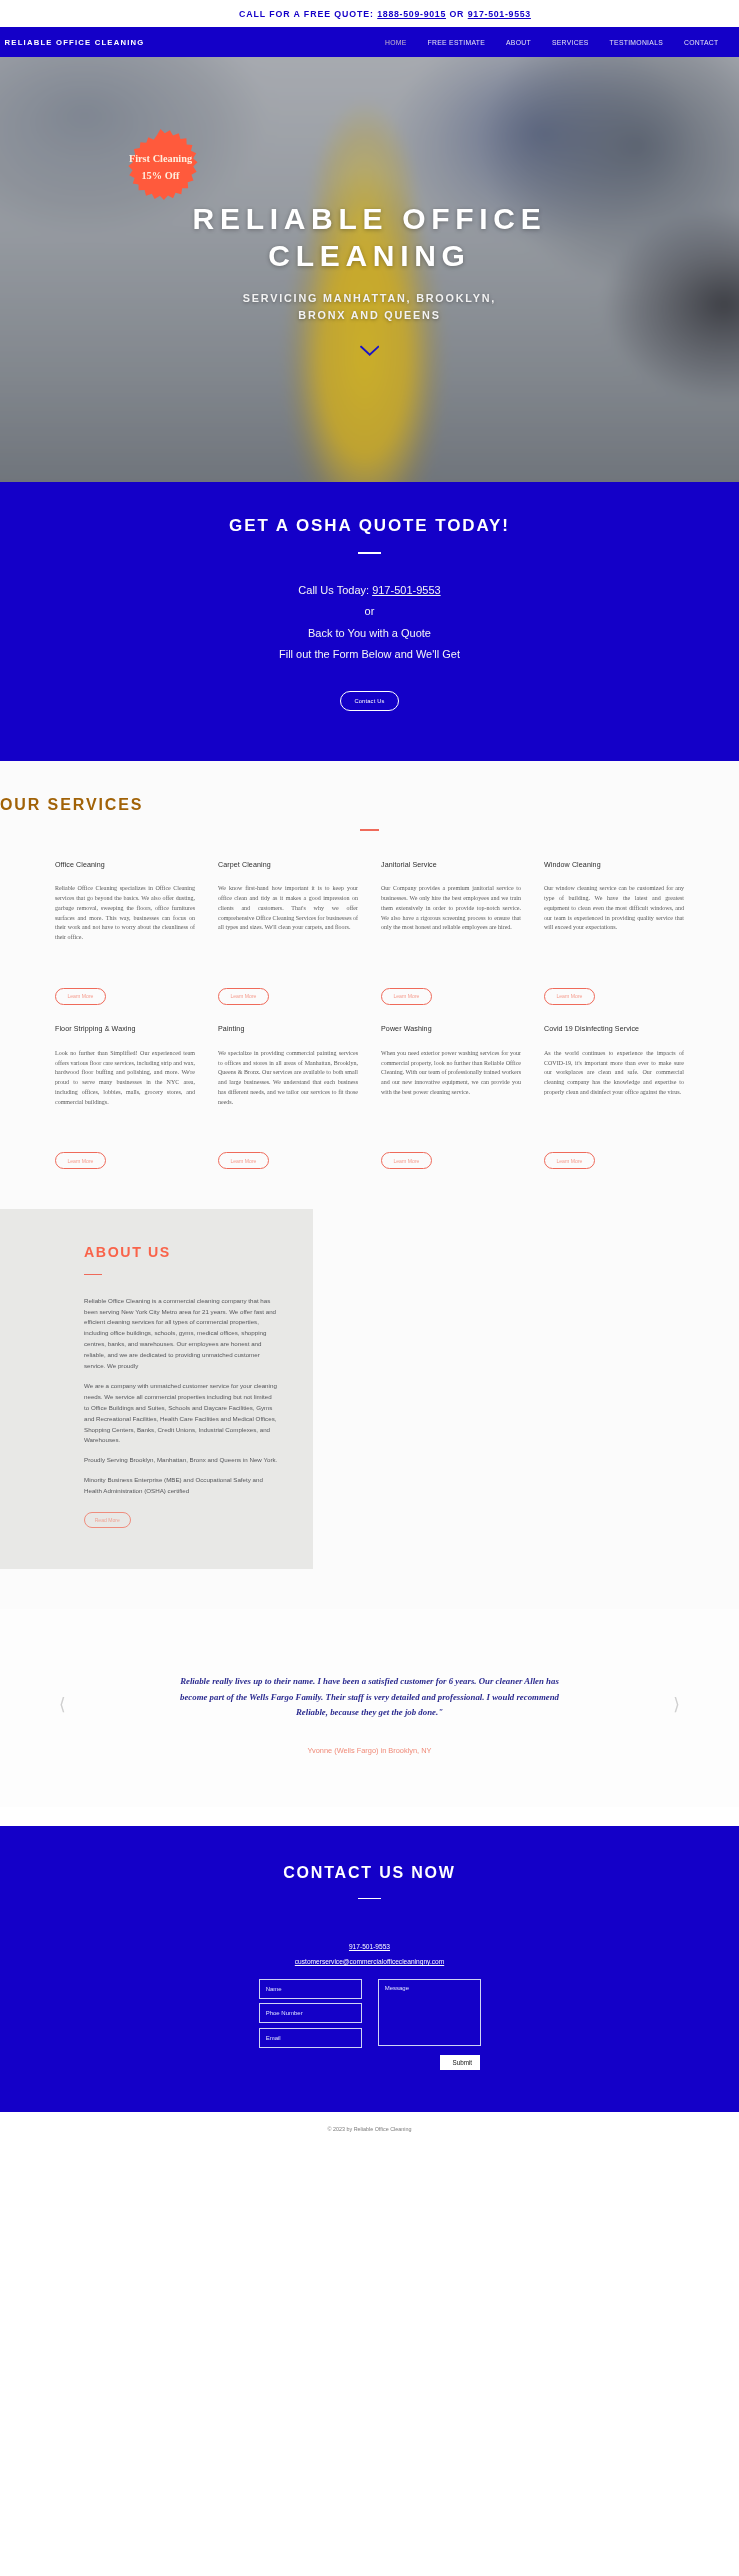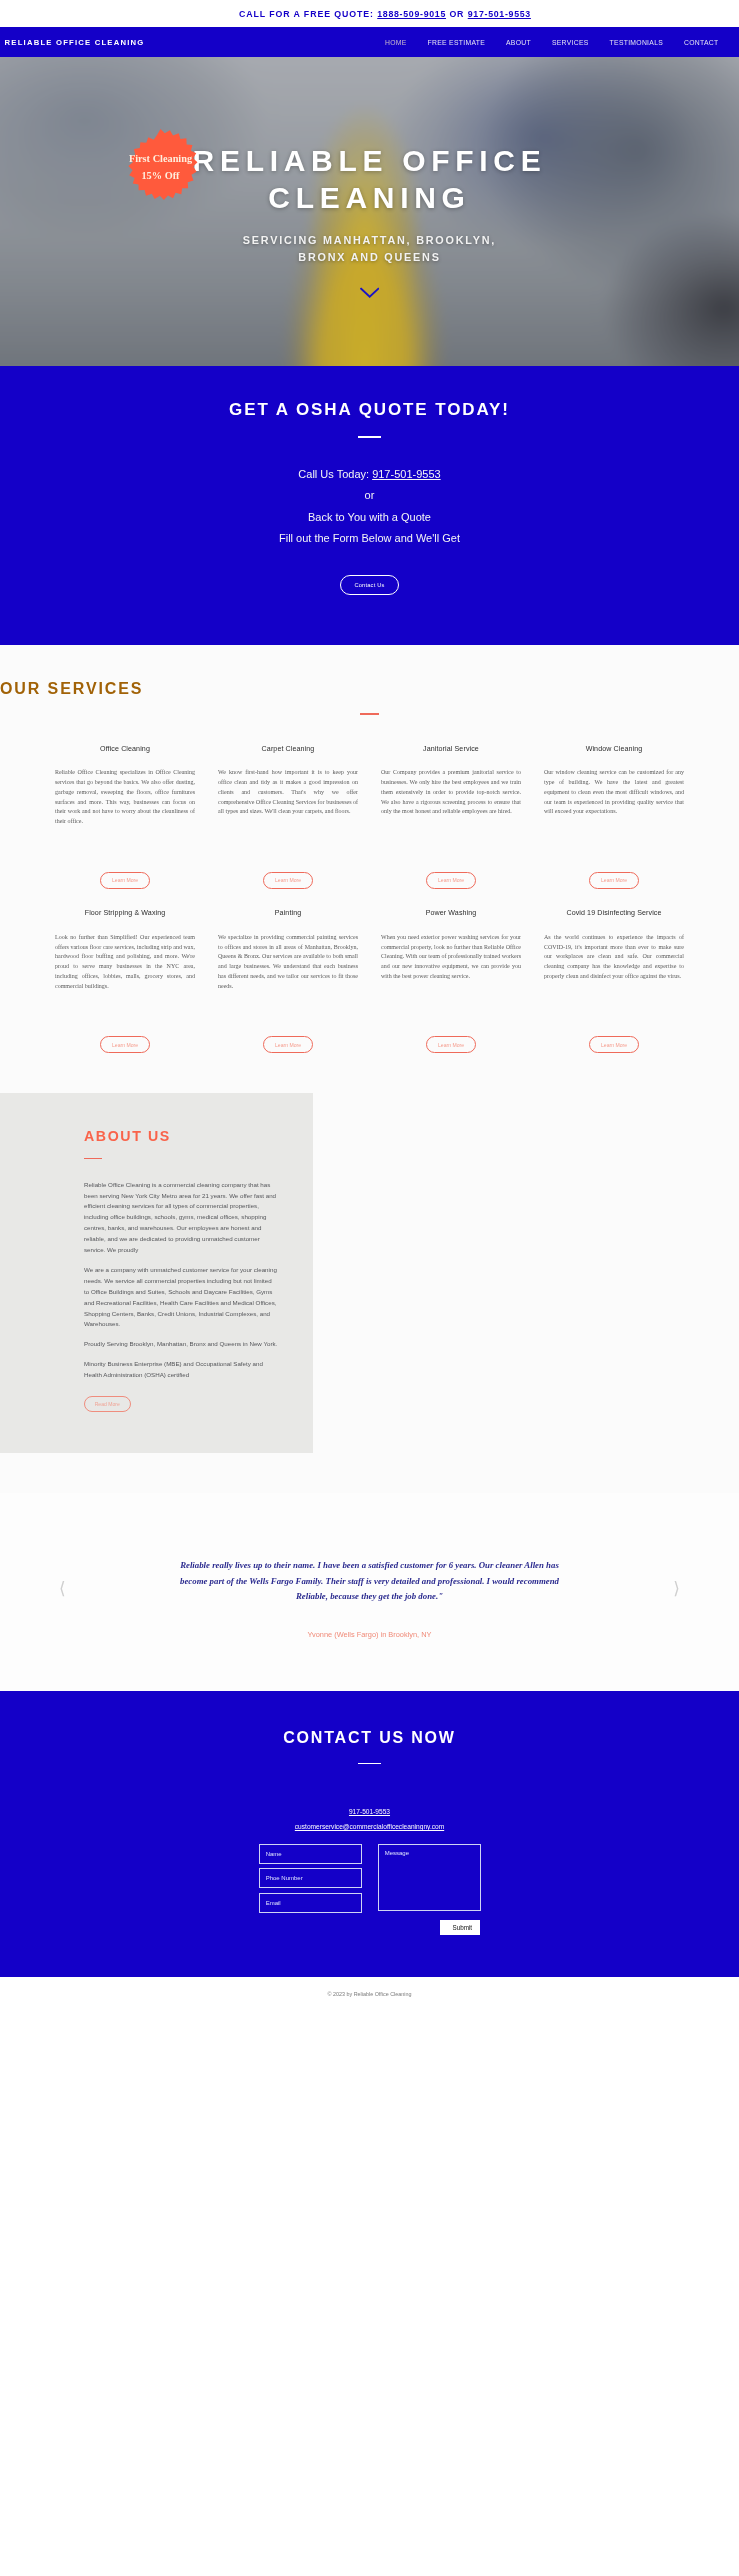--- a/index.html
+++ b/index.html
@@ -56,21 +56,21 @@
     font-size: 6.8px;
     letter-spacing: 0.3px;
     text-decoration: none;
     white-space: nowrap;
   }
   .nav-link.active { color: #cdbccd; }
 
   
   .hero {
     position: relative;
-    height: 309px;
+    height: 425px;
     overflow: hidden;
     background: linear-gradient(160deg,#b9bdc2 0%,#9aa0a6 35%,#7c8288 70%,#5e646a 100%);
   }
   .hero-photo {
     position: absolute; inset: 0;
     background:
       radial-gradient(ellipse 103px 239px at 365px 296px, rgba(250,205,0,.95) 0%, rgba(245,195,0,.85) 38%, rgba(200,160,10,.25) 62%, rgba(0,0,0,0) 75%),
       radial-gradient(ellipse 68px 148px at 365px 171px, rgba(255,220,40,.85) 0%, rgba(230,190,20,.35) 55%, rgba(0,0,0,0) 80%),
       radial-gradient(ellipse 171px 114px at 103px 68px, rgba(120,130,145,.75) 0%, rgba(90,100,115,.2) 70%, rgba(0,0,0,0) 100%),
       radial-gradient(ellipse 148px 131px at 621px 97px, rgba(70,80,95,.8) 0%, rgba(60,70,85,.25) 70%, rgba(0,0,0,0) 100%),
@@ -207,21 +207,21 @@
     margin: 15.4px auto 0;
   }
   .svc-grid {
     display: grid;
     grid-template-columns: repeat(4, 1fr);
     column-gap: 23px;
     row-gap: 0;
     width: 629px;
     margin: 30px auto 0;
   }
-  .svc-card { display: flex; flex-direction: column; align-items: center; }
+  .svc-card { display: flex; flex-direction: column; align-items: flex-start; }
   .svc-name {
     font-size: 7.1px;
     color: #2c2c2c;
     text-align: center;
     margin-bottom: 15.4px;
     letter-spacing: 0.1px;
   }
   .svc-body {
     font-family: "Liberation Serif", serif;
     font-size: 6px;
@@ -320,20 +320,21 @@
     line-height: 1;
   }
   .arrow.left { left: 59px; }
   .arrow.right { right: 59px; }
 
   
   .contact {
     background: #1400c8;
     padding: 38px 0 42px;
     text-align: center;
+    margin-top: 19px;
   }
   .contact-title {
     color: #ffffff;
     font-size: 16px;
     font-weight: bold;
     letter-spacing: 1.8px;
   }
   .contact-links {
     margin-top: 40px;
     color: #ffffff;

